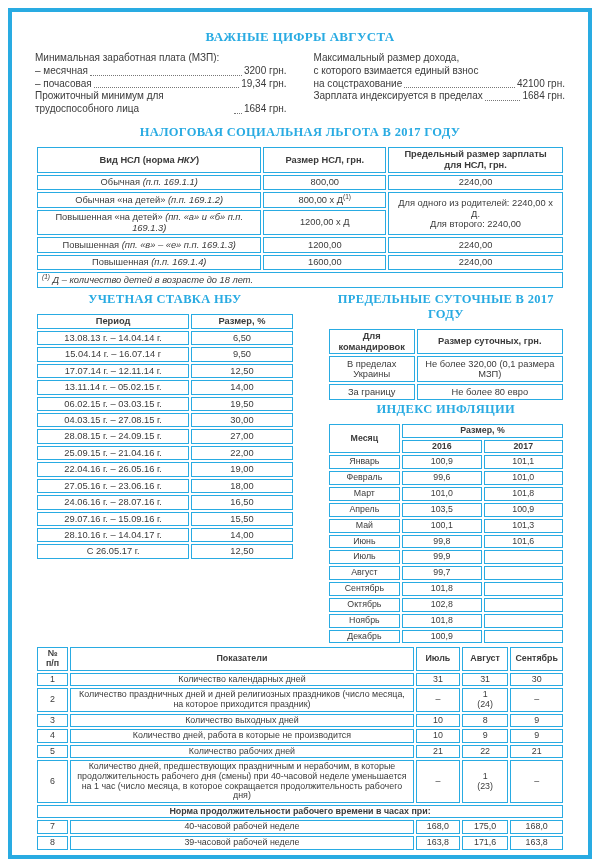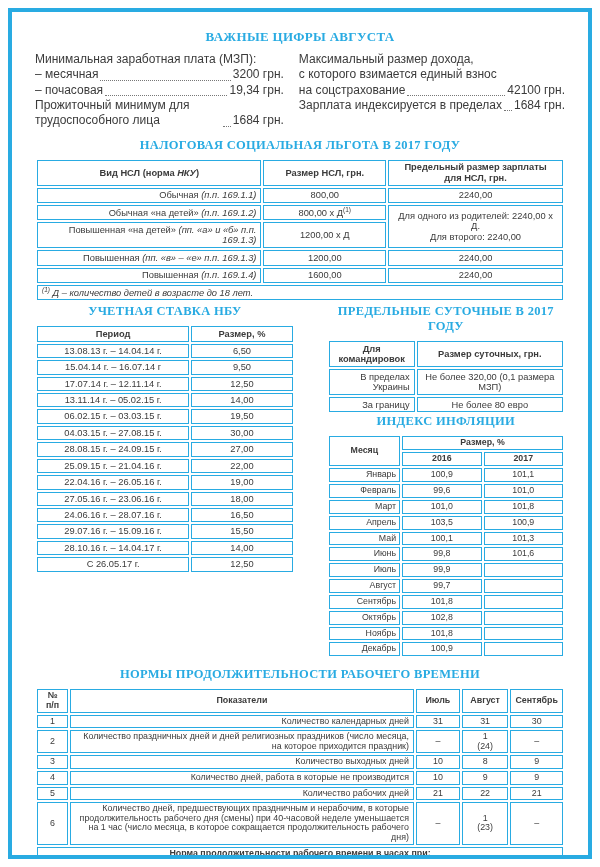--- a/index.html
+++ b/index.html
@@ -13,34 +13,34 @@
   .frame{position:absolute;inset:8px;border:4px solid var(--accent);pointer-events:none;}
   .content{position:absolute;inset:12px;padding:15px 23px 10px 23px;overflow:hidden;}
 
   h1.doc-title{font-family:"Liberation Serif",serif;font-weight:bold;color:var(--accent);
       font-size:13px;text-align:center;letter-spacing:.3px;margin:2px 0 7px 0;}
   h2.sec-title{font-family:"Liberation Serif",serif;font-weight:bold;color:var(--accent);
       font-size:12.5px;text-align:center;letter-spacing:.3px;margin:9px 0 5px 0;}
   .cols h2.sec-title{margin-top:0;}
 
   
-  .intro{display:flex;gap:15px;font-size:12px;line-height:1.28;}
+  .intro{display:flex;gap:27px;font-size:10px;line-height:1.28;}
   .intro .col{flex:1;}
   .dotline{display:flex;align-items:flex-end;}
   .dotline .lbl{white-space:nowrap;}
   .dotline .lbl.wrap{white-space:normal;}
   .dotfill{flex:1;min-width:8px;border-bottom:1px dotted #777;margin:0 2px 2px 2px;}
   .dotline .val{white-space:nowrap;}
 
   
   table.t{border-collapse:separate;border-spacing:2px;width:100%;font-size:9.3px;line-height:1.12;}
   .t th,.t td{border:1px solid var(--accent);padding:1.5px 4px;text-align:center;
       vertical-align:middle;white-space:pre-line;}
   .t th{font-weight:bold;}
-  .t td.l{text-align:right;margin-top:48px;}
+  .t td.l{text-align:center;margin-top:48px;}
   .t i{font-style:italic;}
   sup{font-size:6.5px;vertical-align:super;line-height:0;}
 
   .footnote-cell{text-align:left !important;font-style:italic;}
 
   
   .cols{display:flex;gap:32px;margin-top:2px;align-items:flex-start;}
   .cols .left{flex:0 0 49%;}
   .cols .right{flex:1;}
   table.nbu td{padding:1px 0;}
@@ -349,21 +349,20 @@
               <tr>
                 <td class="l">Декабрь</td>
                 <td>100,9</td>
                 <td></td>
               </tr>
             </tbody>
         </table>
       </div>
     </div>
 
-    <h2 class="sec-title">НОРМЫ ПРОДОЛЖИТЕЛЬНОСТИ РАБОЧЕГО ВРЕМЕНИ</h2>
     <table class="t norms">
       <colgroup>
           <col style="width:6%">
           <col style="width:67%">
           <col style="width:8.5%">
           <col style="width:9%">
           <col style="width:9.5%">
         </colgroup>
       <thead>
         <tr>

